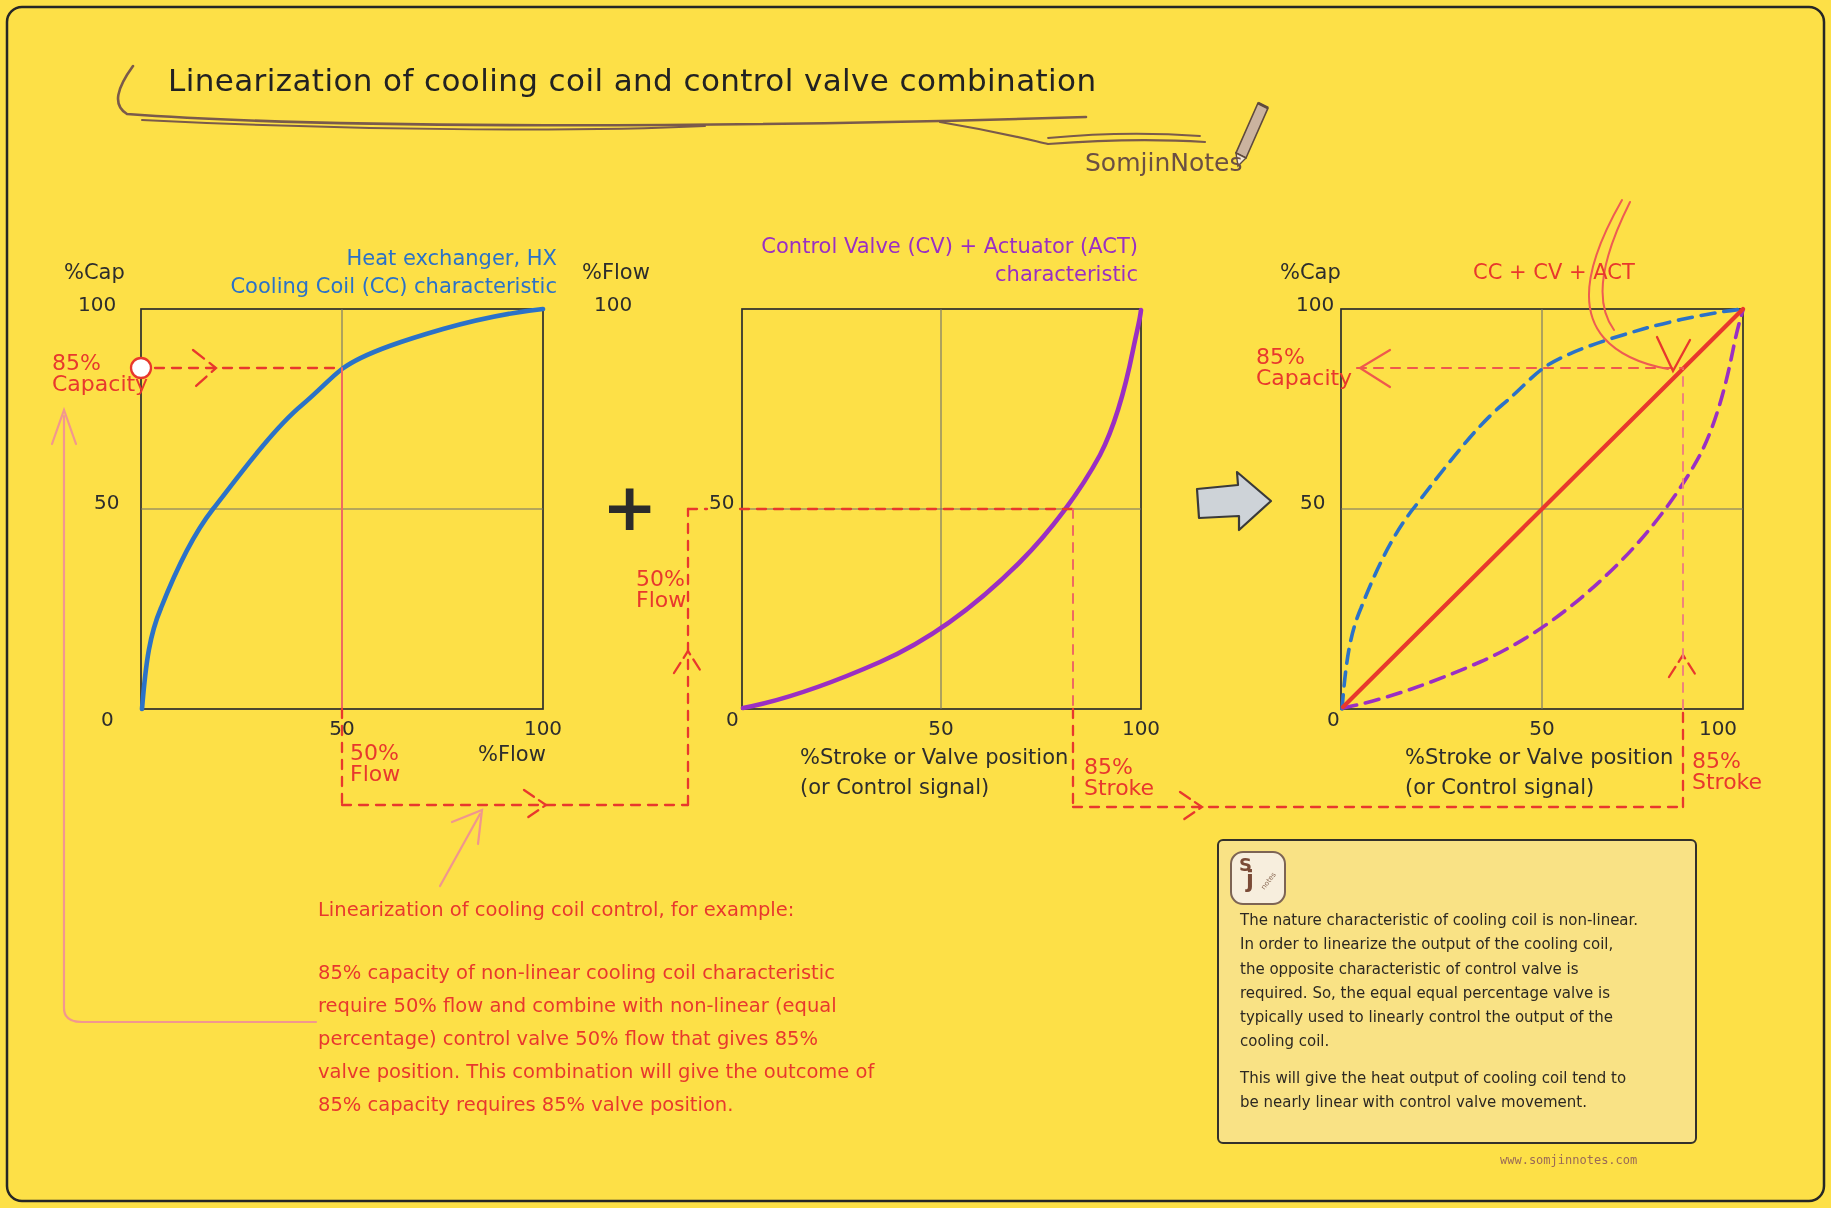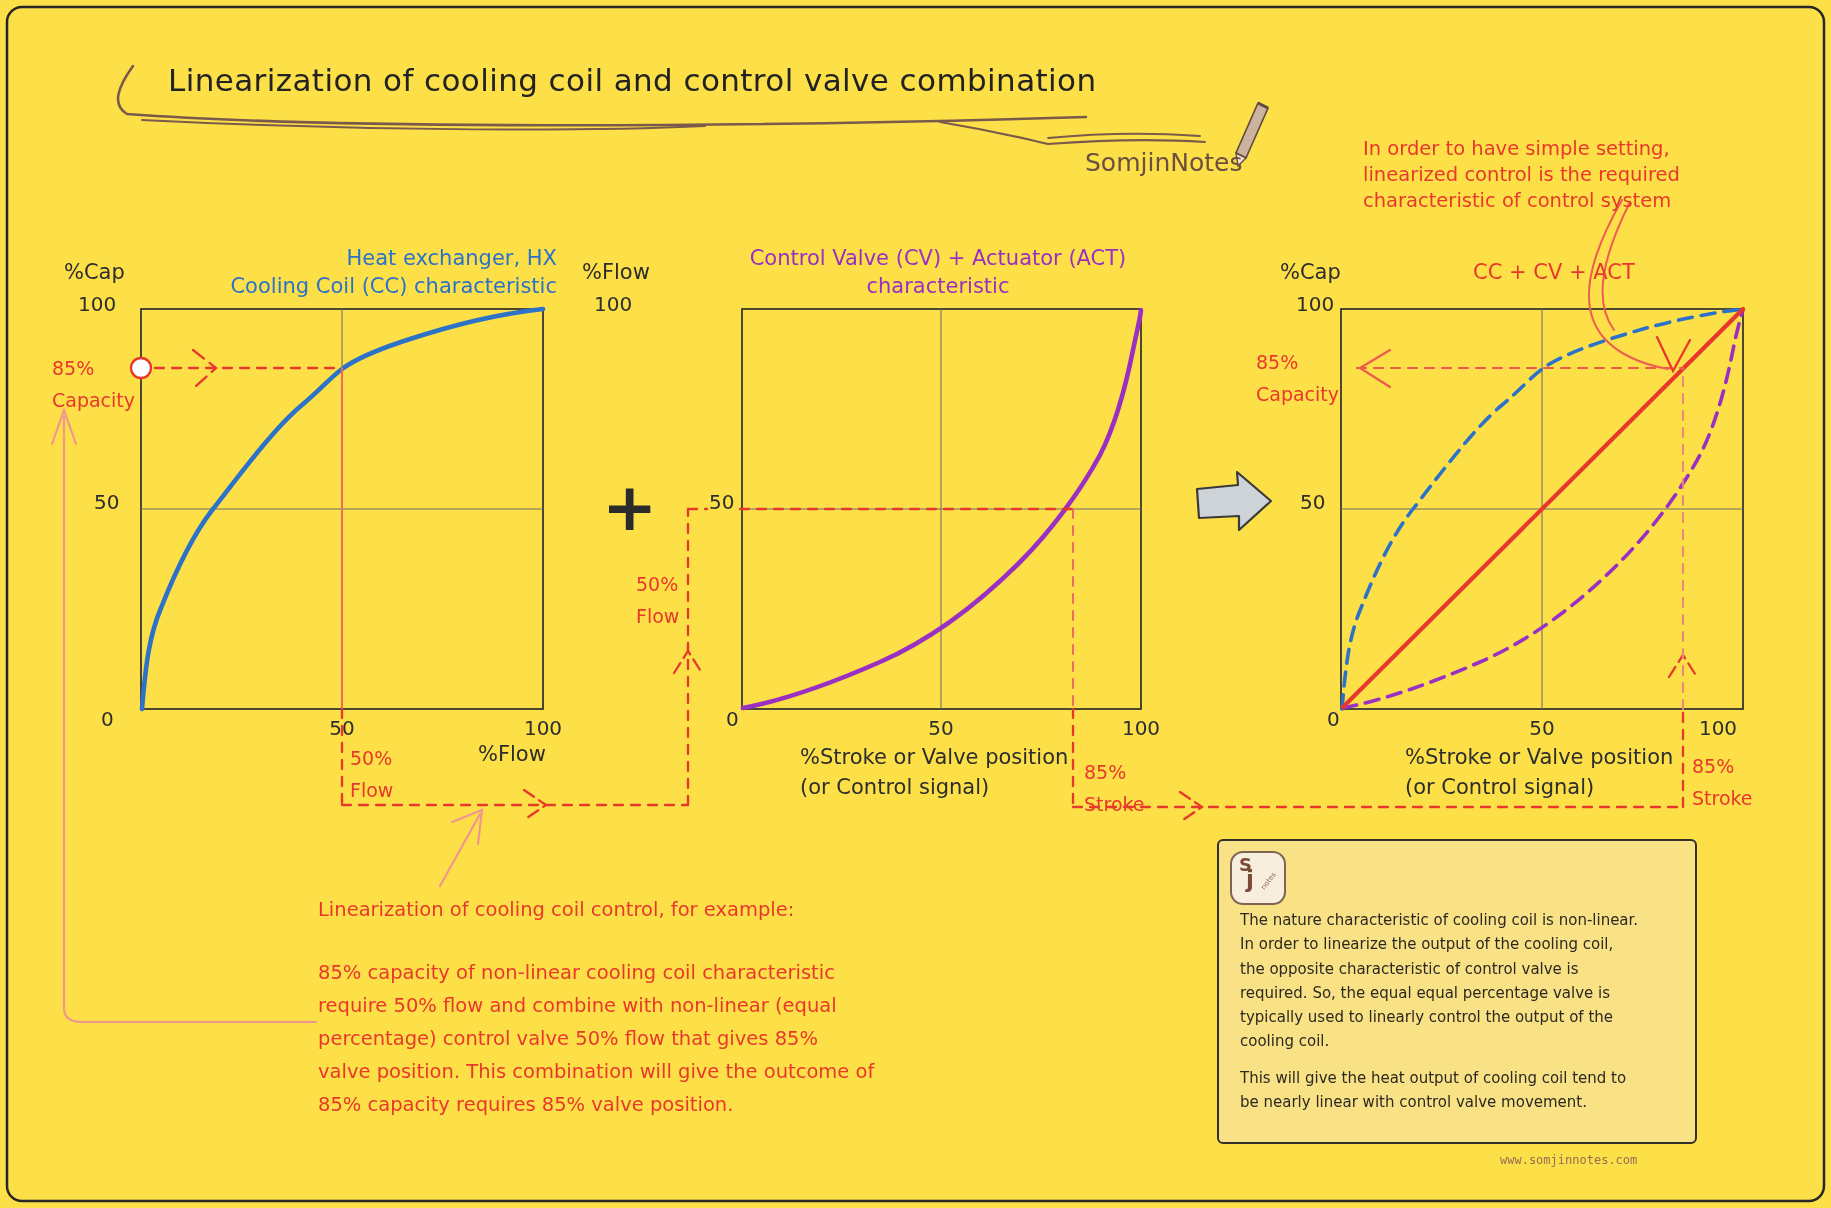--- a/index.html
+++ b/index.html
@@ -6,21 +6,21 @@
   #stage{position:relative;width:1831px;height:1208px;background:#fde047;overflow:hidden;
          font-family:"DejaVu Sans",sans-serif;color:#2d2d2d;}
   .txt{position:absolute;white-space:pre-line;line-height:1.2;}
   .red{color:#e8382d;}
   .blue{color:#2b72c8;}
   .purple{color:#9a2fc3;}
   .brown{color:#6b4f43;}
   .center{text-align:center;}
   .right{text-align:right;}
   .tick{font-size:20px;color:#2d2d2d;}
-  .ann{font-size:19px;line-height:32px;color:#e8382d;}
+  .ann{font-size:22px;line-height:21px;color:#e8382d;}
   .axisname{font-size:21px;color:#2d2d2d;}
   .charttitle{font-size:21px;line-height:28px;}
   svg{position:absolute;left:0;top:0;}
   #logo-badge{position:absolute;left:1230px;top:851px;width:52px;height:50px;
       background:#f7eedd;border:2px solid #7d6454;border-radius:13px;}
   #logo-badge .s{position:absolute;left:7px;top:1px;font-size:18px;font-weight:bold;color:#7a4a36;}
   #logo-badge .j{position:absolute;left:14px;top:13px;font-size:23px;font-weight:bold;color:#7a4a36;}
   #logo-badge .notes{position:absolute;left:27px;top:24px;font-size:7px;color:#8a6a55;
       transform:rotate(-52deg);}
   #info-box{position:absolute;left:1217px;top:839px;width:476px;height:301px;
@@ -128,23 +128,20 @@
     <g>
       <polygon points="1268,854 1275,858 1250,893 1243,889" fill="#cbb39f" stroke="#5f4a3d" stroke-width="1.4"></polygon>
       <polygon points="1243,889 1250,893 1242,898" fill="#f3e6d6" stroke="#5f4a3d" stroke-width="1.2"></polygon>
     </g>
   </svg>
 
   <div class="txt" style="left:168px;top:62px;font-size:31px;letter-spacing:.4px;color:#222;">Linearization of cooling coil and control valve combination</div>
 
   <div class="txt brown" style="left:1085px;top:148px;font-size:25px;">SomjinNotes</div>
 
-  <div class="txt red" style="left:1363px;top:136px;font-size:19.5px;line-height:26px;">In order to have simple setting,
-linearized control is the required
-characteristic of control system</div>
 
   <div class="txt axisname" style="left:64px;top:260px;">%Cap</div>
   <div class="txt tick" style="left:78px;top:292px;">100</div>
   <div class="txt tick" style="left:94px;top:490px;">50</div>
   <div class="txt tick" style="left:101px;top:707px;">0</div>
   <div class="txt tick center" style="left:318px;top:716px;width:48px;">50</div>
   <div class="txt tick center" style="left:513px;top:716px;width:60px;">100</div>
   <div class="txt axisname" style="left:478px;top:742px;">%Flow</div>
   <div class="txt blue charttitle right" style="left:197px;top:244px;width:360px;">Heat exchanger, HX
 Cooling Coil (CC) characteristic</div>
@@ -156,21 +153,21 @@
   <div class="txt" style="left:602px;top:468px;font-size:66px;font-weight:bold;color:#2b2b2b;">+</div>
 
   <div class="txt axisname" style="left:582px;top:260px;">%Flow</div>
   <div class="txt tick" style="left:594px;top:292px;">100</div>
   <div class="txt tick" style="left:709px;top:490px;">50</div>
   <div class="txt tick" style="left:726px;top:707px;">0</div>
   <div class="txt tick center" style="left:917px;top:716px;width:48px;">50</div>
   <div class="txt tick center" style="left:1111px;top:716px;width:60px;">100</div>
   <div class="txt axisname" style="left:800px;top:742px;line-height:30px;">%Stroke or Valve position
 (or Control signal)</div>
-  <div class="txt purple charttitle right" style="left:738px;top:244px;width:400px;text-align:center;">Control Valve (CV) + Actuator (ACT)
+  <div class="txt purple charttitle right" style="left:738px;top:232px;width:400px;">Control Valve (CV) + Actuator (ACT)
 characteristic</div>
   <div class="txt ann" style="left:636px;top:568px;">50%
 Flow</div>
   <div class="txt ann" style="left:1084px;top:756px;">85%
 Stroke</div>
 
   <div class="txt axisname" style="left:1280px;top:260px;">%Cap</div>
   <div class="txt tick" style="left:1296px;top:292px;">100</div>
   <div class="txt tick" style="left:1300px;top:490px;">50</div>
   <div class="txt tick" style="left:1327px;top:707px;">0</div>

